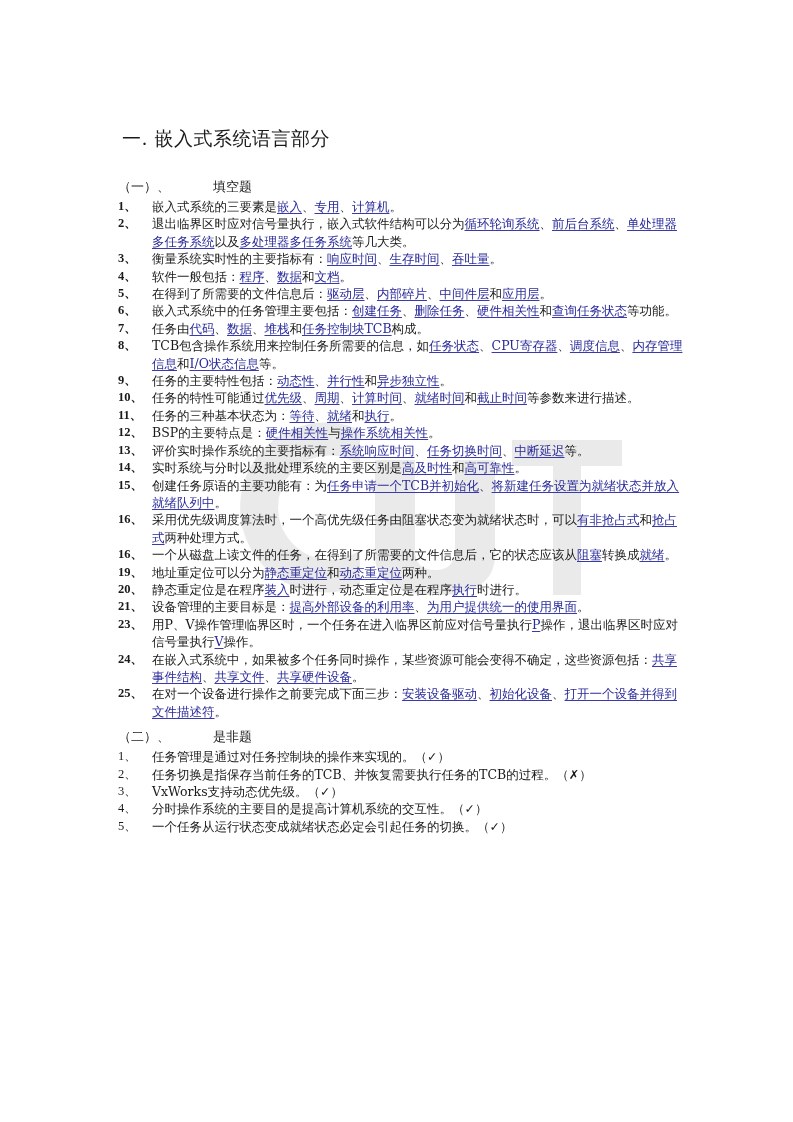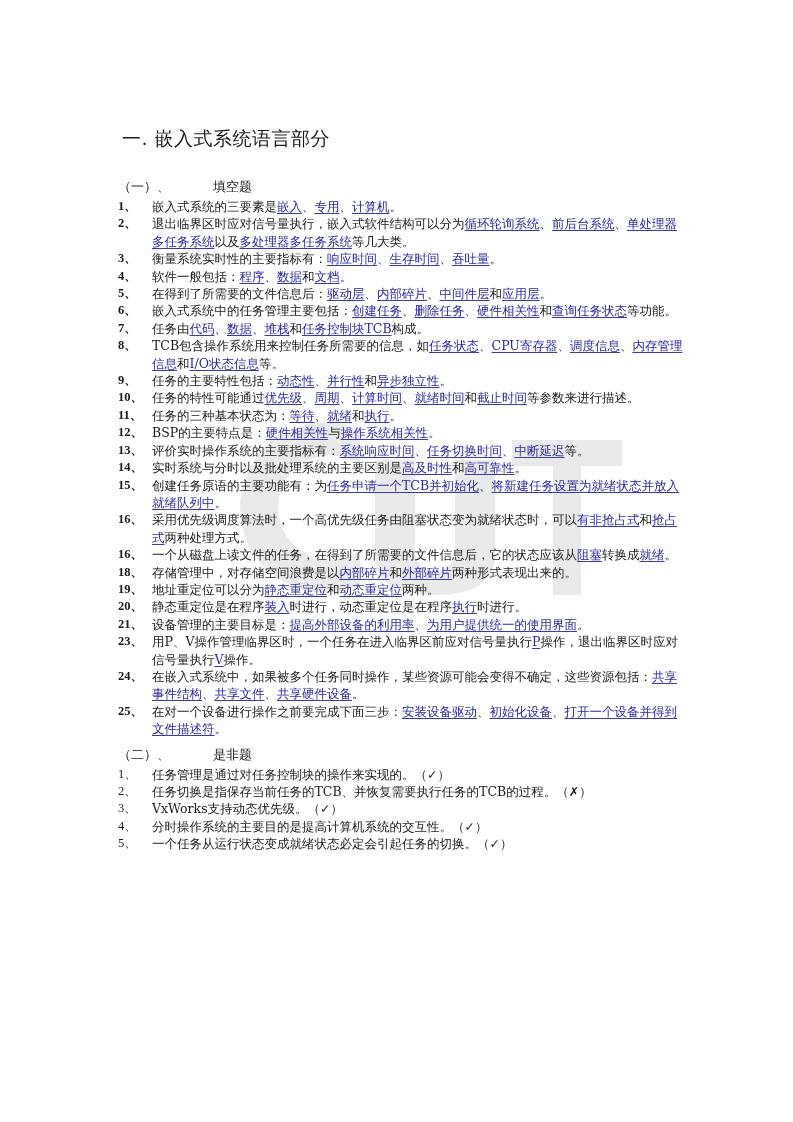--- a/index.html
+++ b/index.html
@@ -41,21 +41,20 @@
       <div class="item"><span class="num">8、</span><span>TCB包含操作系统用来控制任务所需要的信息，如</span><span class="ans">任务状态</span><span>、</span><span class="ans">CPU寄存器</span><span>、</span><span class="ans">调度信息</span><span>、</span><span class="ans">内存管理信息</span><span>和</span><span class="ans">I/O状态信息</span><span>等。</span></div>
       <div class="item"><span class="num">9、</span><span>任务的主要特性包括：</span><span class="ans">动态性</span><span>、</span><span class="ans">并行性</span><span>和</span><span class="ans">异步独立性</span><span>。</span></div>
       <div class="item"><span class="num">10、</span><span>任务的特性可能通过</span><span class="ans">优先级</span><span>、</span><span class="ans">周期</span><span>、</span><span class="ans">计算时间</span><span>、</span><span class="ans">就绪时间</span><span>和</span><span class="ans">截止时间</span><span>等参数来进行描述。</span></div>
       <div class="item"><span class="num">11、</span><span>任务的三种基本状态为：</span><span class="ans">等待</span><span>、</span><span class="ans">就绪</span><span>和</span><span class="ans">执行</span><span>。</span></div>
       <div class="item"><span class="num">12、</span><span>BSP的主要特点是：</span><span class="ans">硬件相关性</span><span>与</span><span class="ans">操作系统相关性</span><span>。</span></div>
       <div class="item"><span class="num">13、</span><span>评价实时操作系统的主要指标有：</span><span class="ans">系统响应时间</span><span>、</span><span class="ans">任务切换时间</span><span>、</span><span class="ans">中断延迟</span><span>等。</span></div>
       <div class="item"><span class="num">14、</span><span>实时系统与分时以及批处理系统的主要区别是</span><span class="ans">高及时性</span><span>和</span><span class="ans">高可靠性</span><span>。</span></div>
       <div class="item"><span class="num">15、</span><span>创建任务原语的主要功能有：为</span><span class="ans">任务申请一个TCB并初始化</span><span>、</span><span class="ans">将新建任务设置为就绪状态并放入就绪队列中</span><span>。</span></div>
       <div class="item"><span class="num">16、</span><span>采用优先级调度算法时，一个高优先级任务由阻塞状态变为就绪状态时，可以</span><span class="ans">有非抢占式</span><span>和</span><span class="ans">抢占式</span><span>两种处理方式。</span></div>
       <div class="item"><span class="num">16、</span><span>一个从磁盘上读文件的任务，在得到了所需要的文件信息后，它的状态应该从</span><span class="ans">阻塞</span><span>转换成</span><span class="ans">就绪</span><span>。</span></div>
-      <div class="item"><span class="num">18、</span><span>存储管理中，对存储空间浪费是以</span><span class="ans">内部碎片</span><span>和</span><span class="ans">外部碎片</span><span>两种形式表现出来的。</span></div>
       <div class="item"><span class="num">19、</span><span>地址重定位可以分为</span><span class="ans">静态重定位</span><span>和</span><span class="ans">动态重定位</span><span>两种。</span></div>
       <div class="item"><span class="num">20、</span><span>静态重定位是在程序</span><span class="ans">装入</span><span>时进行，动态重定位是在程序</span><span class="ans">执行</span><span>时进行。</span></div>
       <div class="item"><span class="num">21、</span><span>设备管理的主要目标是：</span><span class="ans">提高外部设备的利用率</span><span>、</span><span class="ans">为用户提供统一的使用界面</span><span>。</span></div>
       <div class="item"><span class="num">23、</span><span>用P、V操作管理临界区时，一个任务在进入临界区前应对信号量执行</span><span class="ans">P</span><span>操作，退出临界区时应对信号量执行</span><span class="ans">V</span><span>操作。</span></div>
       <div class="item"><span class="num">24、</span><span>在嵌入式系统中，如果被多个任务同时操作，某些资源可能会变得不确定，这些资源包括：</span><span class="ans">共享事件结构</span><span>、</span><span class="ans">共享文件</span><span>、</span><span class="ans">共享硬件设备</span><span>。</span></div>
       <div class="item"><span class="num">25、</span><span>在对一个设备进行操作之前要完成下面三步：</span><span class="ans">安装设备驱动</span><span>、</span><span class="ans">初始化设备</span><span>、</span><span class="ans">打开一个设备并得到文件描述符</span><span>。</span></div>
       <div class="gap"></div>
       <div class="sec"><span class="sec-num">（二）、</span><span>是非题</span></div>
       <div class="item plain"><span class="num">1、</span><span>任务管理是通过对任务控制块的操作来实现的。（✓）</span></div>
       <div class="item plain"><span class="num">2、</span><span>任务切换是指保存当前任务的TCB、并恢复需要执行任务的TCB的过程。（✗）</span></div>

